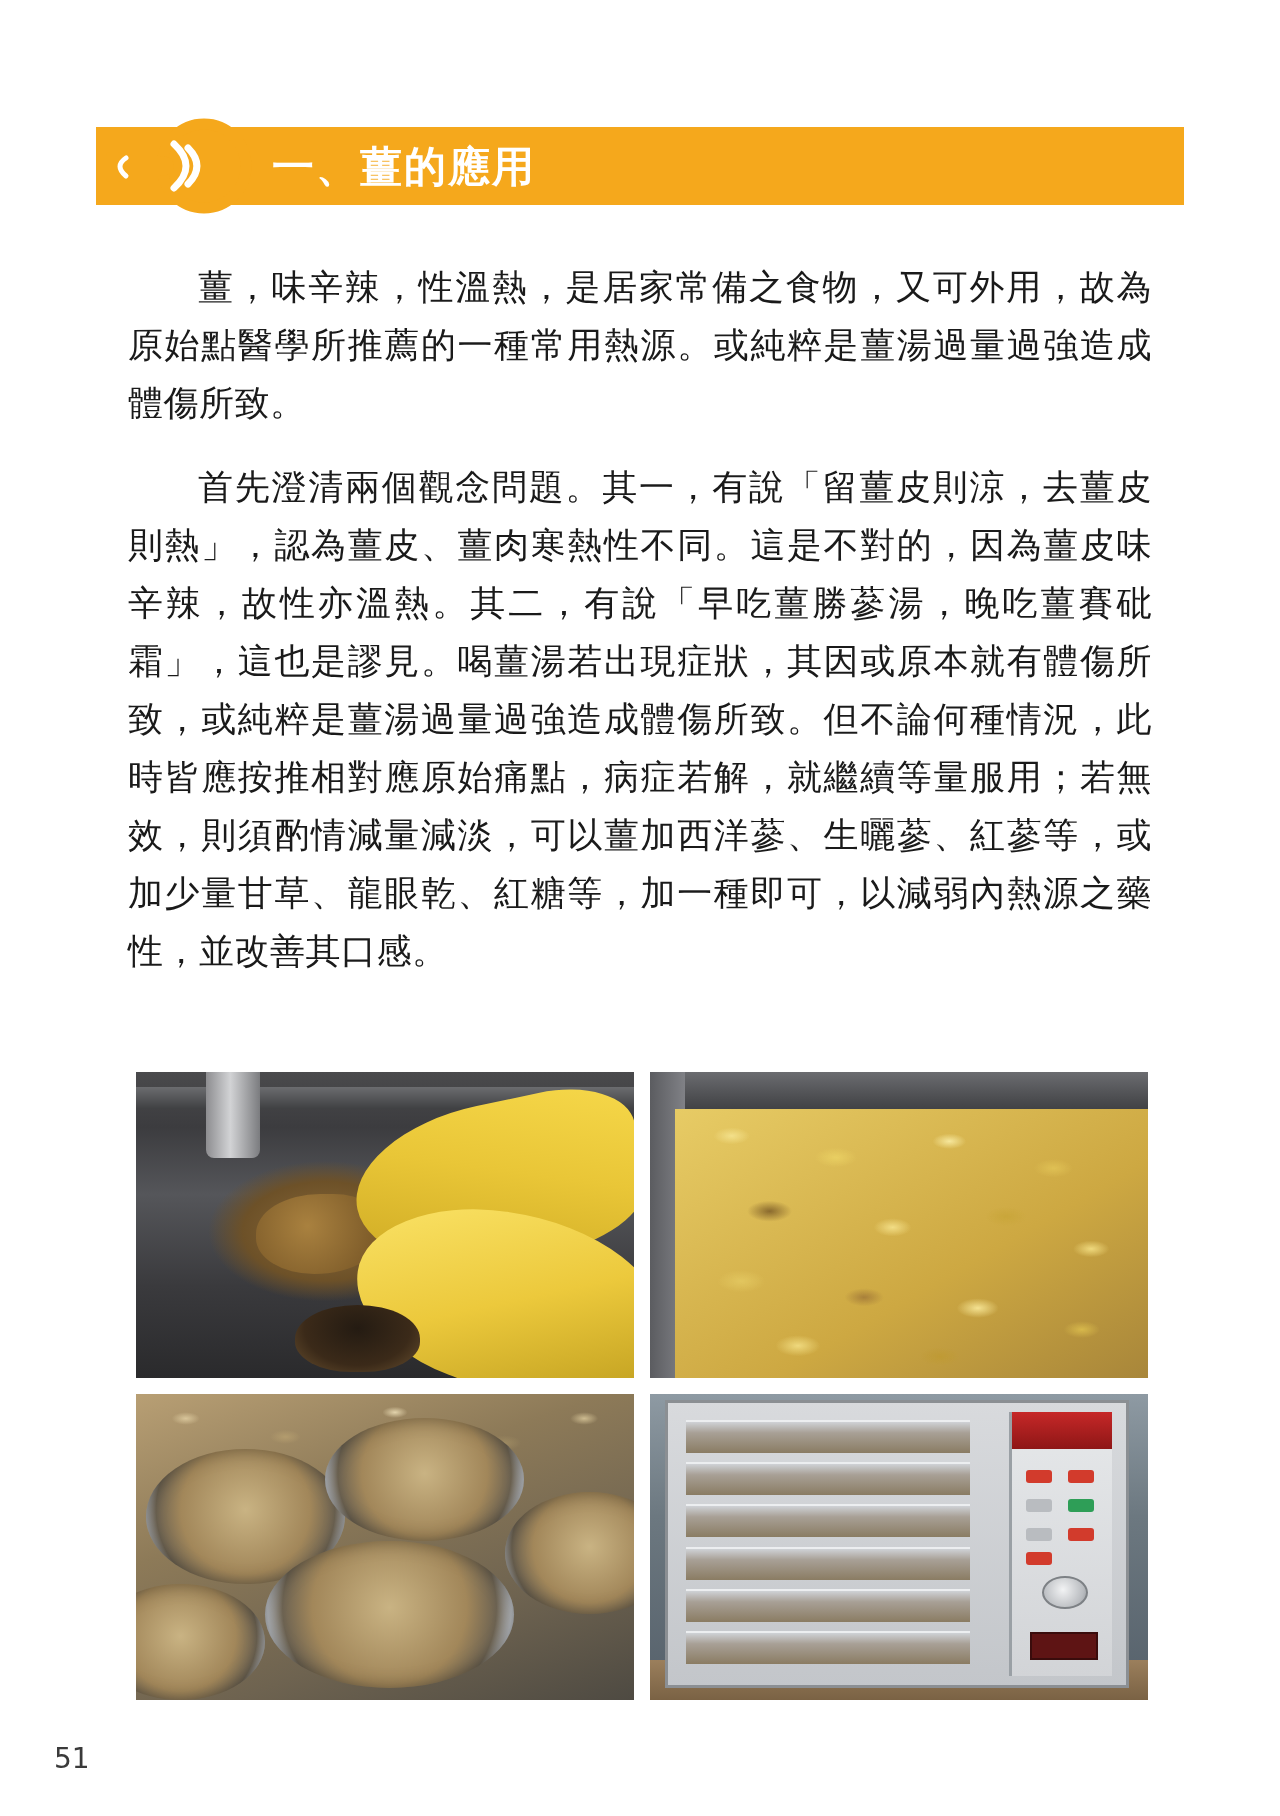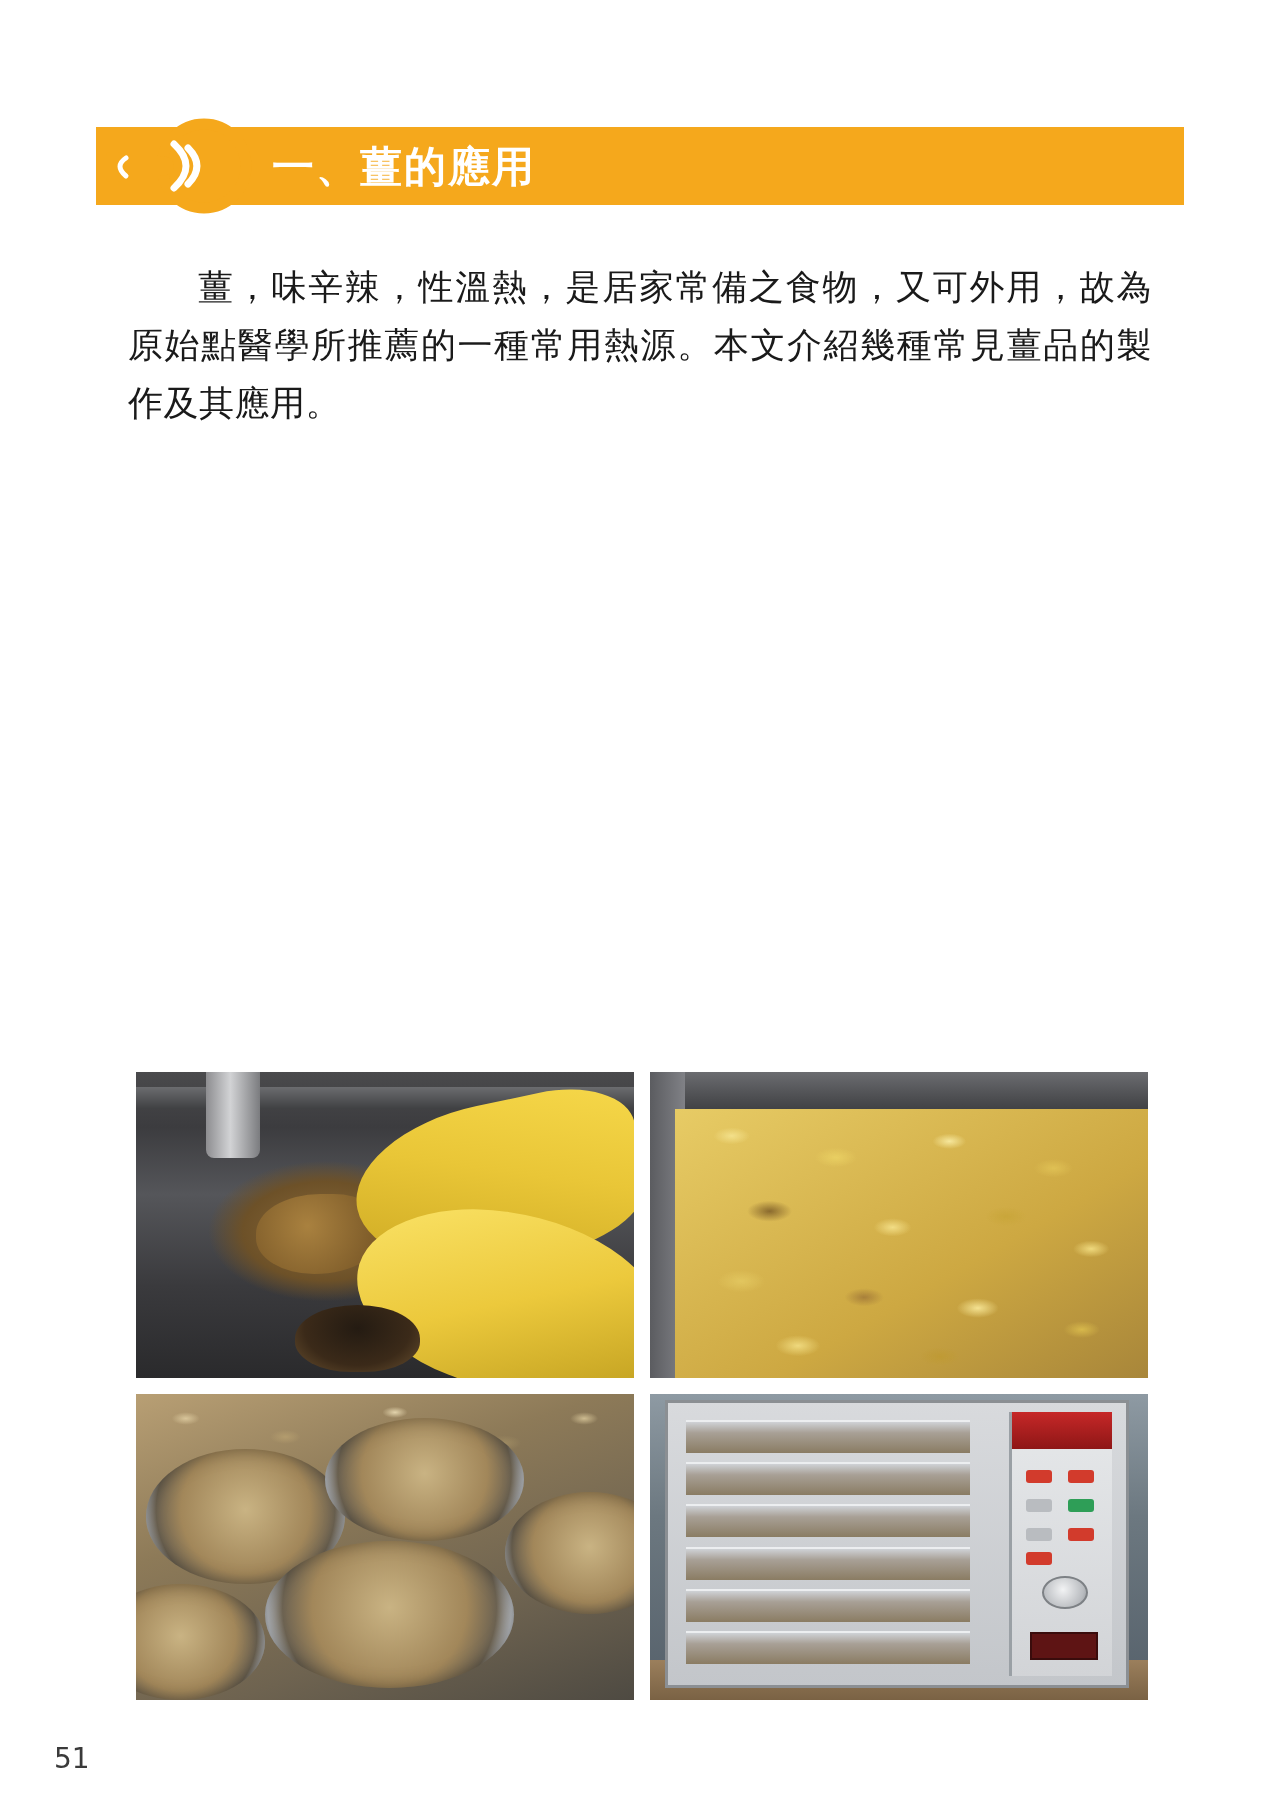--- a/index.html
+++ b/index.html
@@ -275,21 +275,22 @@
       <path d="M78 26 q24 22 0 44" fill="none" stroke="#ffffff" stroke-width="7" stroke-linecap="round"></path>
       <path d="M30 38 h34 q14 0 14 10 t-14 10 h-34 z" fill="#f5a81c"></path>
       <rect x="10" y="34" width="16" height="30" rx="4" fill="#f5a81c"></rect>
       <path d="M30 40 q-12 8 0 18" fill="none" stroke="#ffffff" stroke-width="5" stroke-linecap="round"></path>
     </svg>
   </div>
 
   <div class="header-title">一、薑的應用</div>
 
   <div class="body-text">
-    <p class="para">薑，味辛辣，性溫熱，是居家常備之食物，又可外用，故為原始點醫學所推薦的一種常用熱源。本文介紹幾種常見薑品的製作及其應用。</p>
+    <p class="para">薑，味辛辣，性溫熱，是居家常備之食物，又可外用，故為原始點醫學所推薦的一種常用熱源。或純粹是薑湯過量過強造成體傷所致。</p>
+    <p class="para">首先澄清兩個觀念問題。其一，有說「留薑皮則涼，去薑皮則熱」，認為薑皮、薑肉寒熱性不同。這是不對的，因為薑皮味辛辣，故性亦溫熱。其二，有說「早吃薑勝蔘湯，晚吃薑賽砒霜」，這也是謬見。喝薑湯若出現症狀，其因或原本就有體傷所致，或純粹是薑湯過量過強造成體傷所致。但不論何種情況，此時皆應按推相對應原始痛點，病症若解，就繼續等量服用；若無效，則須酌情減量減淡，可以薑加西洋蔘、生曬蔘、紅蔘等，或加少量甘草、龍眼乾、紅糖等，加一種即可，以減弱內熱源之藥性，並改善其口感。</p>
   </div>
 
   <div class="photo-grid">
 
     <div class="photo ph1">
       <div class="sinkedge"></div>
       <div class="faucet"></div>
       <div class="ginger"></div>
       <div class="glove-a"></div>
       <div class="glove-b"></div>

